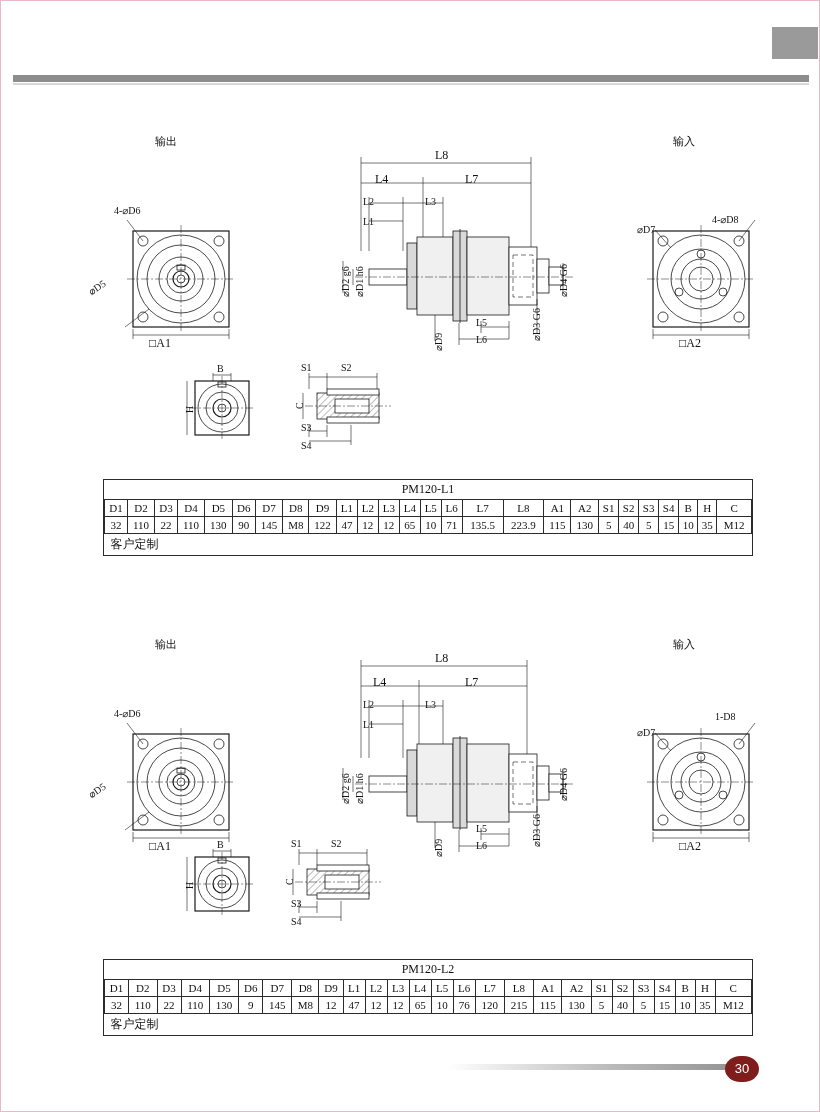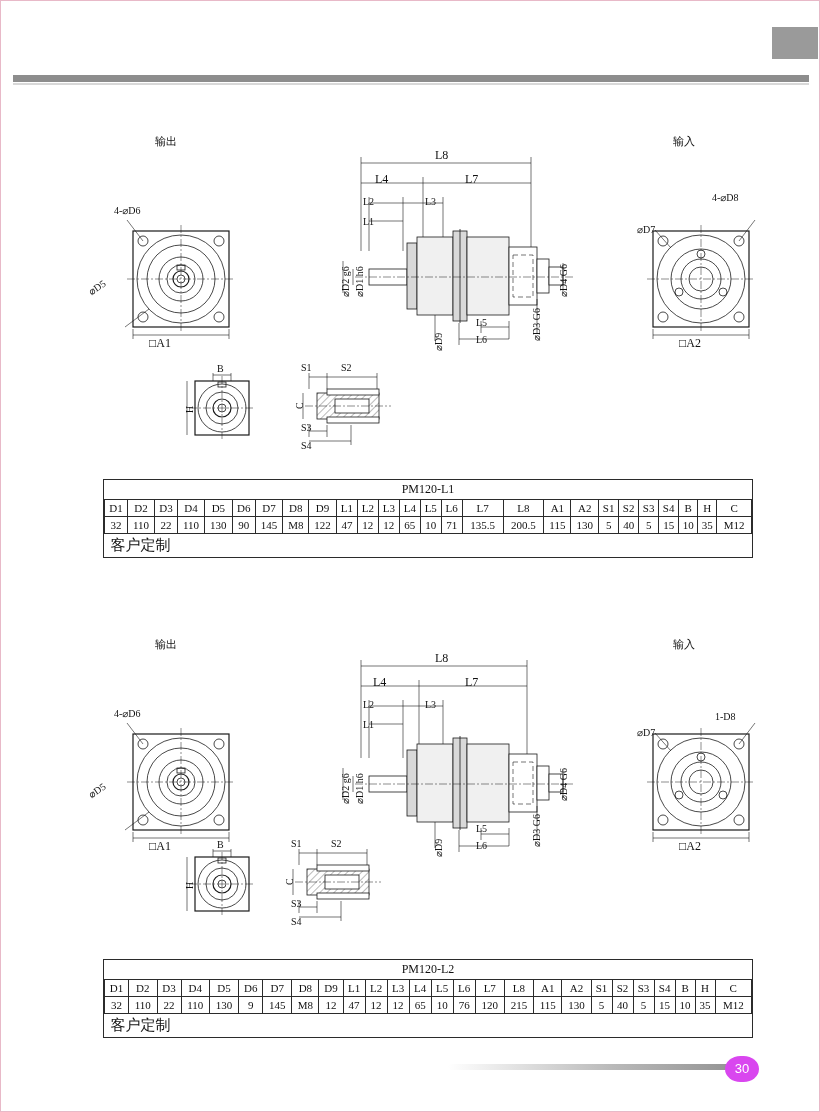--- a/index.html
+++ b/index.html
@@ -59,34 +59,34 @@
     border:1px solid #2b2b2b;
     text-align:center;
     font-size:11px;
     padding:2px 0;
     font-weight:normal;
   }
   .spec .title{
     font-size:12px;border-left:none;border-right:none;border-top:none;
   }
   .spec .custom{
-    text-align:left;padding-left:6px;font-size:15px;
+    text-align:left;padding-left:6px;font-size:12px;
     font-family:"DejaVu Sans", sans-serif;
     border-left:none;border-right:none;border-bottom:none;
   }
   .spec .hdrrow td{font-size:11px;}
   
   .foot-bar{
     position:absolute;left:447px;top:1063px;width:300px;height:6px;
     background:linear-gradient(to right,#ffffff,#b9b9b9 55%,#8f8f8f);
     border-radius:3px;
   }
   .foot-circle{
     position:absolute;left:724px;top:1055px;width:34px;height:26px;
-    background:#d946ef;border-radius:50% / 55%;
+    background:#7f1d1d;border-radius:50% / 55%;
     color:#fff;font-size:13px;text-align:center;line-height:26px;
     font-family:"Liberation Sans", sans-serif;
   }
 </style>
 </head>
 <body>
 
 <div class="page">
 
   <div class="hdr-tab"></div>
@@ -224,21 +224,21 @@
       <circle cx="48" cy="96" r="4" class="ln"></circle>
       <line x1="16" y1="83" x2="124" y2="83" class="cl"></line>
       <line x1="70" y1="29" x2="70" y2="137" class="cl"></line>
       <line x1="108" y1="45" x2="124" y2="24" class="dim"></line>
       <line x1="40" y1="52" x2="24" y2="34" class="dim"></line>
       <line x1="22" y1="139" x2="118" y2="139" class="dim"></line>
       <line x1="22" y1="133" x2="22" y2="143" class="dim"></line>
       <line x1="118" y1="133" x2="118" y2="143" class="dim"></line>
     </svg>
   </div>
-  <div class="lbl sm" style="left:711px;top:192px;">4-⌀D8</div>
+  <div class="lbl sm" style="left:711px;top:214px;">4-⌀D8</div>
   <div class="lbl sm" style="left:636px;top:224px;">⌀D7</div>
   <div class="lbl" style="left:678px;top:336px;">□A2</div>
 
   <div class="block" style="left:176px;top:372px;">
     <svg width="90" height="70" viewBox="0 0 90 70">
       <rect x="18" y="8" width="54" height="54" class="ln2" fill="#ffffff"></rect>
       <circle cx="45" cy="35" r="24" class="ln"></circle>
       <circle cx="45" cy="35" r="16" class="ln"></circle>
       <circle cx="45" cy="35" r="9" class="ln2"></circle>
       <circle cx="45" cy="35" r="4" class="ln"></circle>
@@ -330,21 +330,21 @@
         <td>145</td>
         <td>M8</td>
         <td>122</td>
         <td>47</td>
         <td>12</td>
         <td>12</td>
         <td>65</td>
         <td>10</td>
         <td>71</td>
         <td>135.5</td>
-        <td>200.5</td>
+        <td>223.9</td>
         <td>115</td>
         <td>130</td>
         <td>5</td>
         <td>40</td>
         <td>5</td>
         <td>15</td>
         <td>10</td>
         <td>35</td>
         <td>M12</td>
       </tr>

